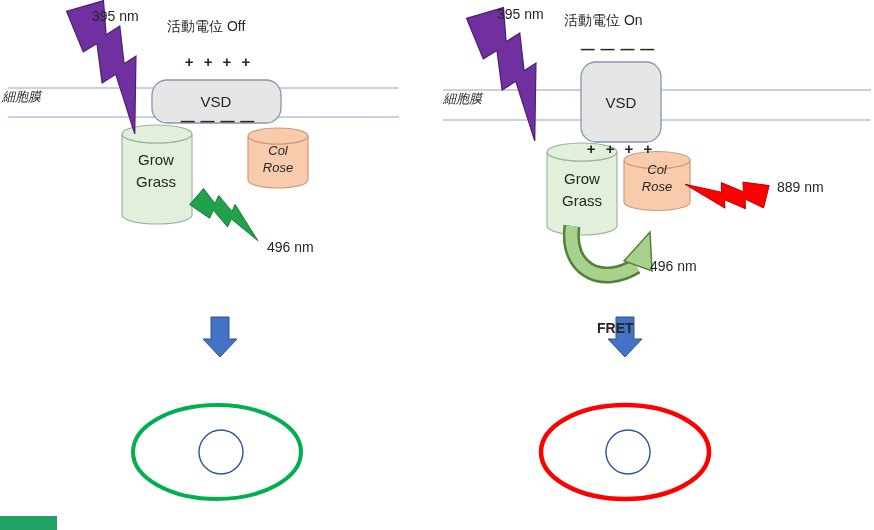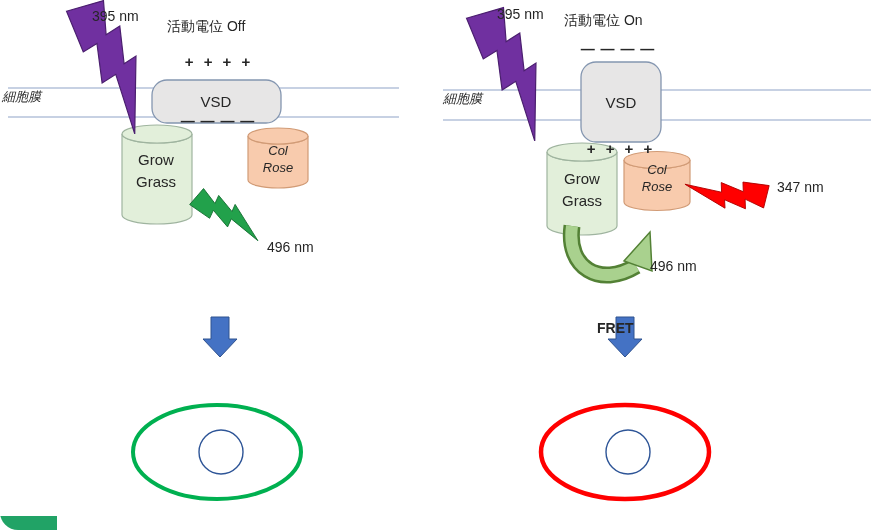--- a/index.html
+++ b/index.html
@@ -1,21 +1,20 @@
 <!DOCTYPE html>
 <html><head>
 <meta charset="utf-8">
 <style>
   * { margin:0; padding:0; box-sizing:border-box; }
   html,body { background:#ffffff; }
   .canvas {
     position:relative; width:874px; height:530px; background:#ffffff;
     overflow:hidden; font-family:"Liberation Sans","DejaVu Sans",sans-serif;
     color:#262626;
-    border-radius:18px;
   }
   .shapes { position:absolute; left:0; top:0; }
   .txt { position:absolute; white-space:nowrap; font-size:14px; line-height:1.2; }
   .center { transform:translateX(-50%); text-align:center; }
   .s13 { font-size:13px;font-style:italic; }
   .s15 { font-size:15px; }
   .sign { font-size:15px; font-weight:600; letter-spacing:3px; }
   .dash { font-size:14px; font-weight:600; letter-spacing:1px; }
   .bold { font-weight:bold; }
 </style>
@@ -89,17 +88,17 @@
   <div class="txt center s15" style="left:621px; top:94px;">VSD</div>
   <div class="txt center sign" style="left:621px; top:140px;">+ + + +</div>
   <div class="txt center s15" style="left:582px; top:168px; line-height:22px;">
     <div>Grow</div>
     <div>Grass</div>
   </div>
   <div class="txt center s13" style="left:657px; top:161px; line-height:17px;">
     <div>Col</div>
     <div>Rose</div>
   </div>
-  <div class="txt" style="left:777px; top:179px;">347 nm</div>
+  <div class="txt" style="left:777px; top:179px;">889 nm</div>
   <div class="txt" style="left:650px; top:258px;">496 nm</div>
   <div class="txt bold" style="left:597px; top:284px;margin-top:36px;">FRET</div>
 
 </div>
 
 </body></html>

